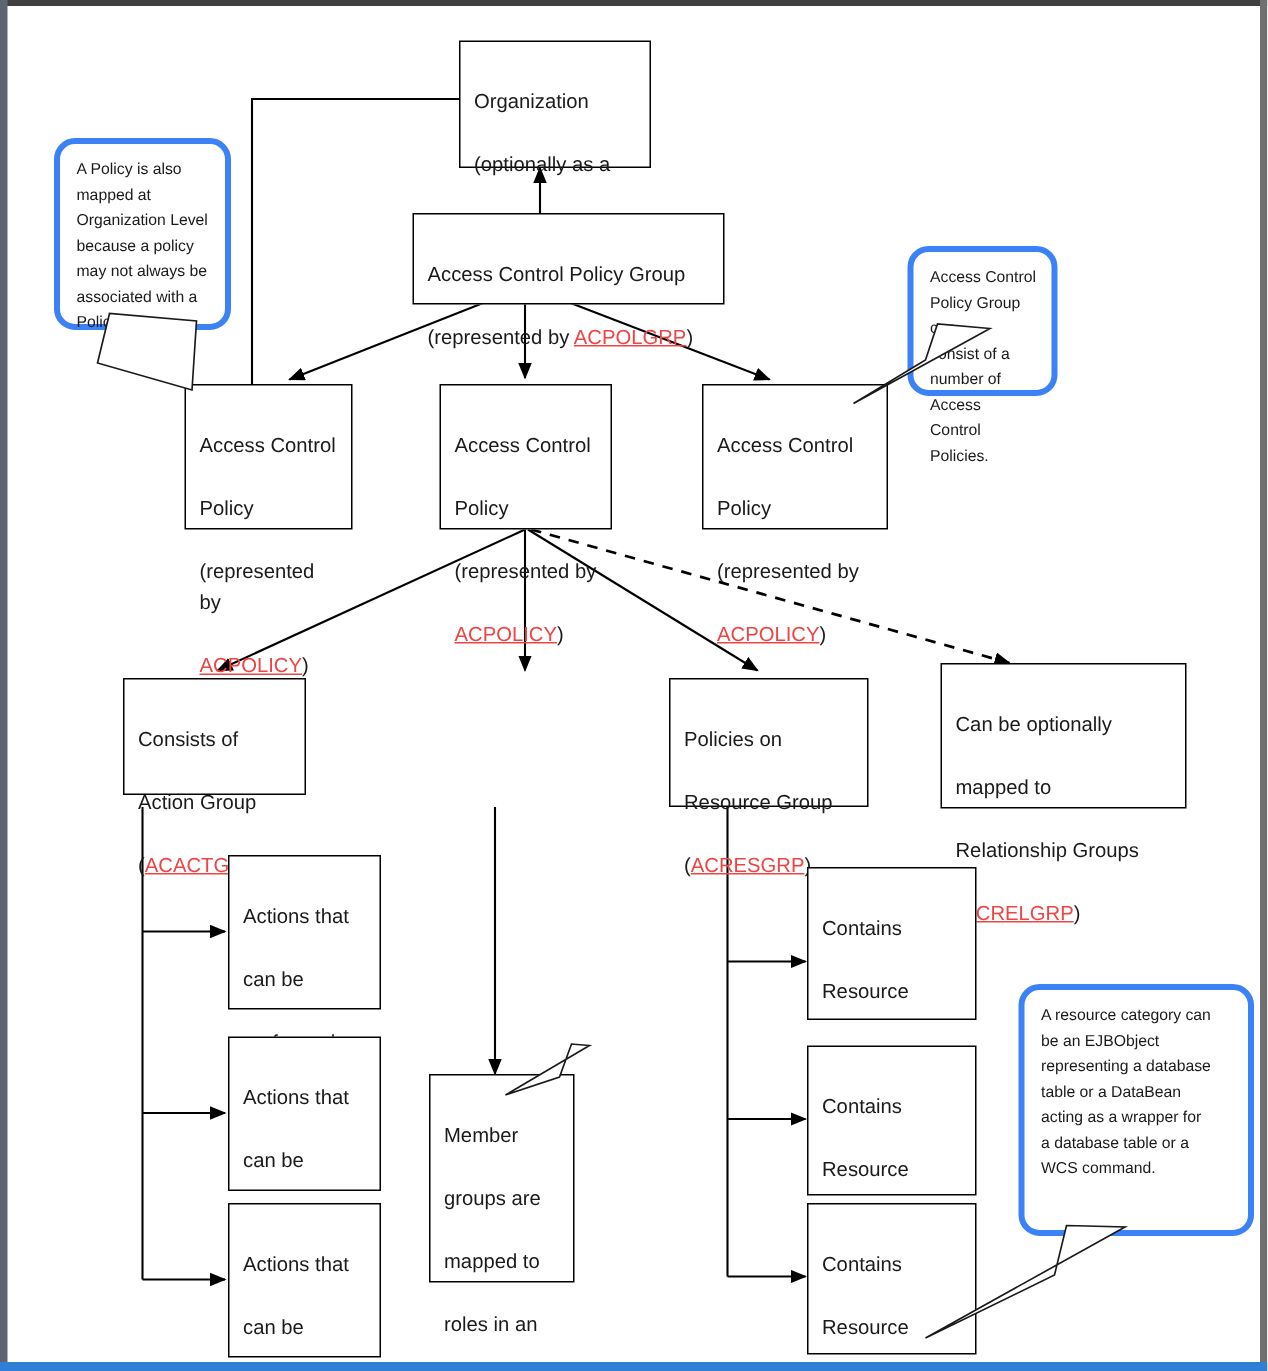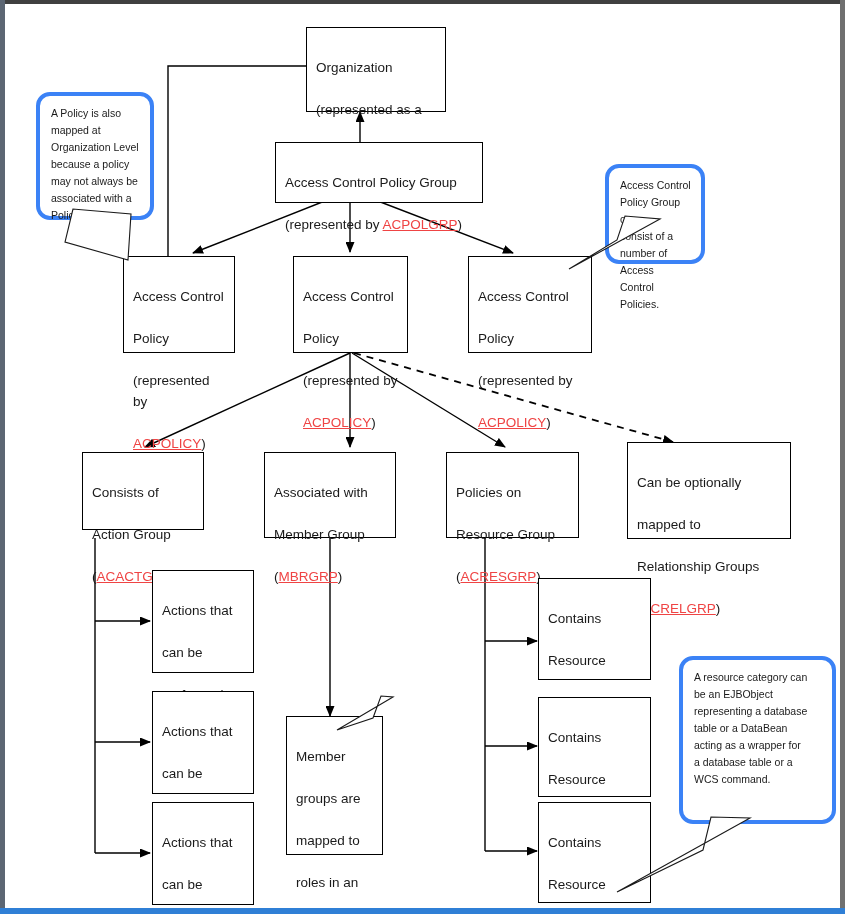--- a/index.html
+++ b/index.html
@@ -172,23 +172,23 @@
 
 
     <div class="callout" style="left:674px; top:652px; width:157px; height:168px;">A resource category can
 be an EJBObject
 representing a database
 table or a DataBean
 acting as a wrapper for
 a database table or a
 WCS command.</div>
 
-    <div class="node" style="left:301px; top:23px; width:140px; height:85px;">
+    <div class="node" style="left:301px; top:23px; width:128px; height:85px;">
       <span>Organization</span><br>
-      <span>(represented as a</span><br>
+      <span>(optionally as a</span><br>
       <span class="ref">MEMBER</span><span>)</span>
     </div>
 
     <div class="node" style="left:270px; top:138px; width:208px; height:61px;">
       <span>Access Control Policy Group</span><br>
       <span>(represented by </span><span class="ref">ACPOLGRP</span><span>)</span>
     </div>
 
     <div class="node" style="left:118px; top:252px; width:112px; height:97px;">
       <span>Access Control</span><br>
@@ -210,25 +210,20 @@
       <span>(represented by</span><br>
       <span class="ref">ACPOLICY</span><span>)</span>
     </div>
 
     <div class="node" style="left:77px; top:448px; width:122px; height:78px;">
       <span>Consists of</span><br>
       <span>Action Group</span><br>
       <span>(</span><span class="ref">ACACTGRP</span><span>)</span>
     </div>
 
-    <div class="node" style="left:259px; top:448px; width:132px; height:86px;">
-      <span>Associated with</span><br>
-      <span>Member Group</span><br>
-      <span>(</span><span class="ref">MBRGRP</span><span>)</span>
-    </div>
 
     <div class="node" style="left:441px; top:448px; width:133px; height:86px;">
       <span>Policies on</span><br>
       <span>Resource Group</span><br>
       <span>(</span><span class="ref">ACRESGRP</span><span>)</span>
     </div>
 
     <div class="node" style="left:608px; top:438px; width:164px; height:97px;margin-left:14px;">
       <span>Can be optionally</span><br>
       <span>mapped to</span><br>

